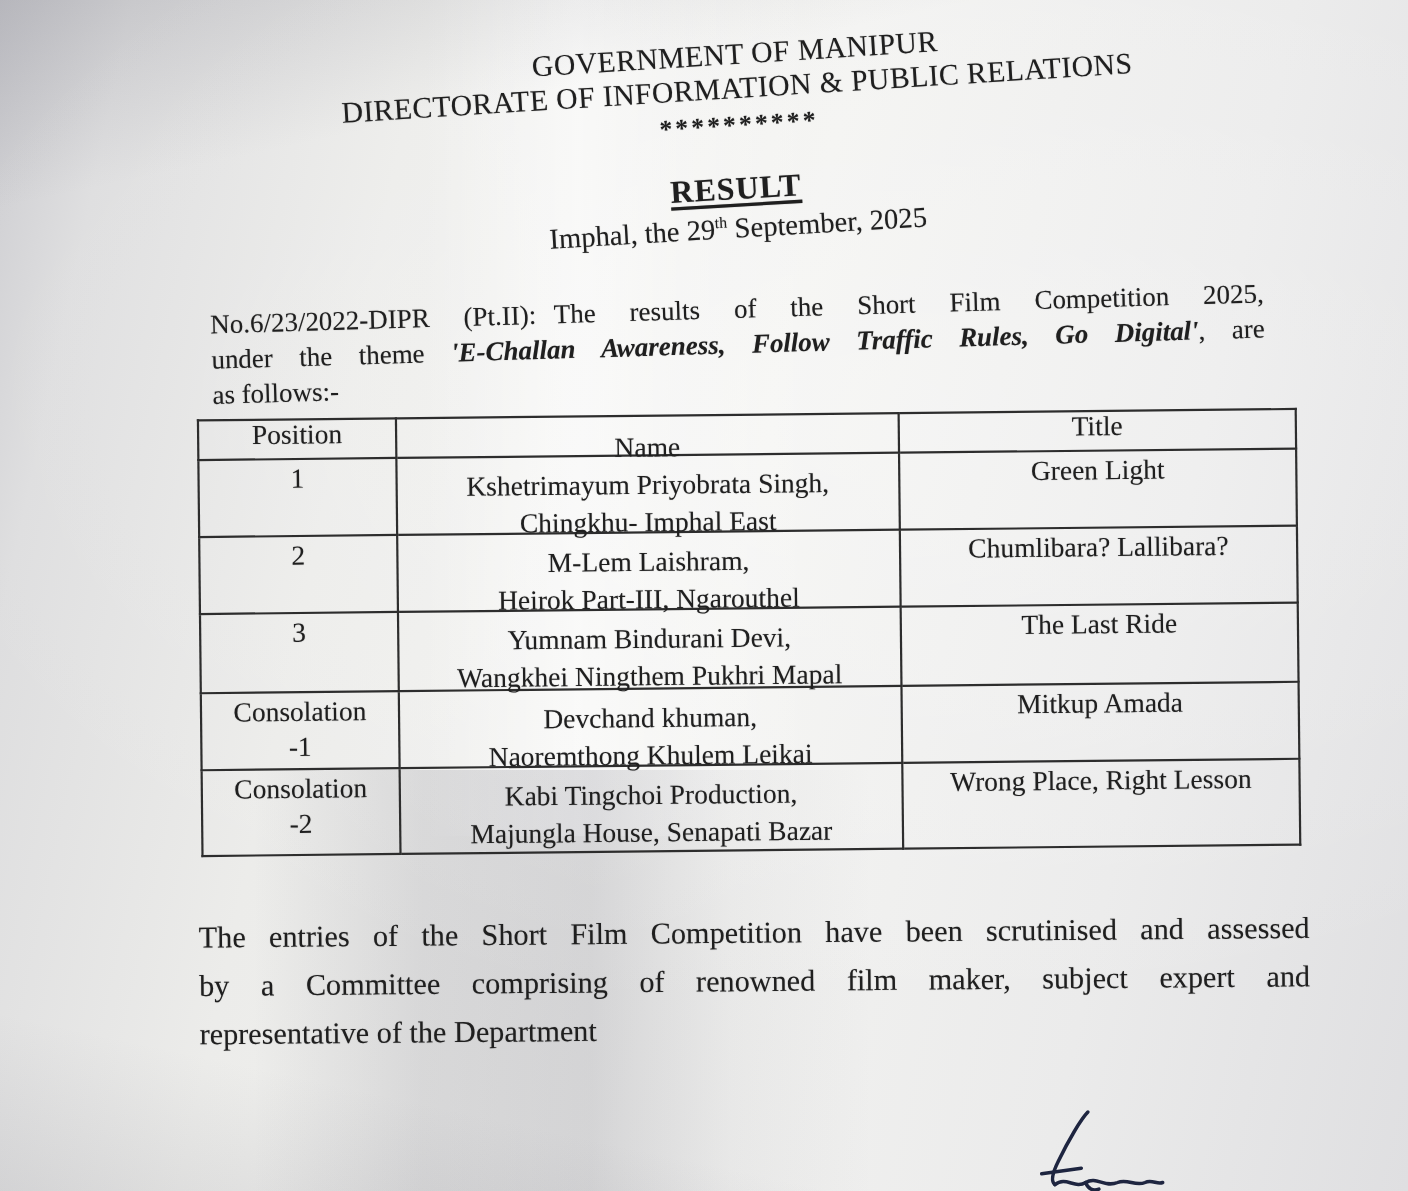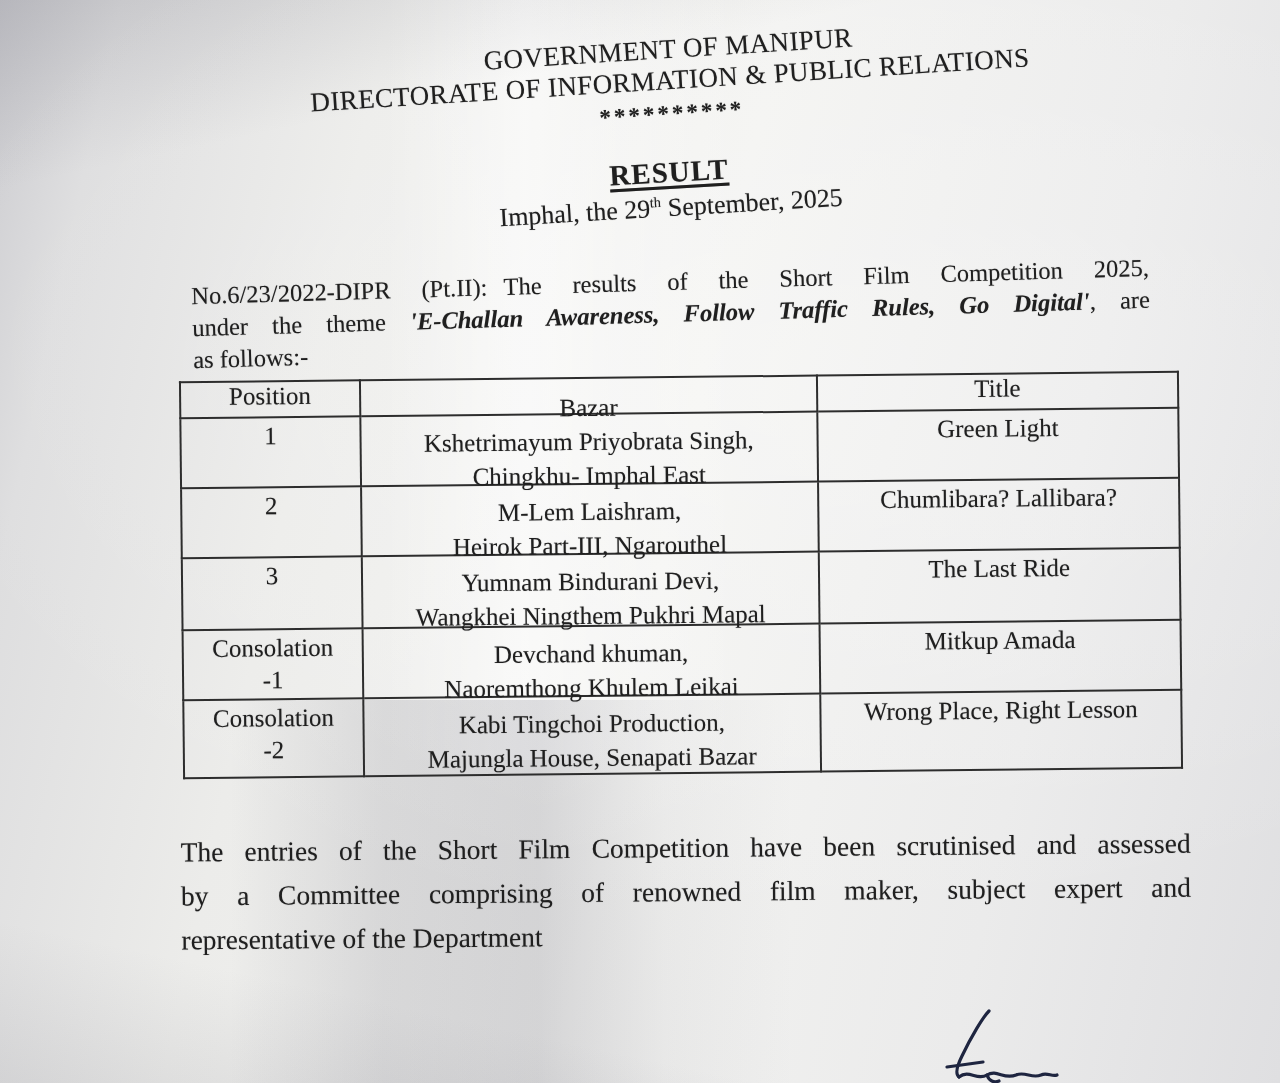--- a/index.html
+++ b/index.html
@@ -116,21 +116,21 @@
 
   <table class="results-table">
     <colgroup>
         <col class="c-pos">
         <col class="c-name">
         <col class="c-title">
       </colgroup>
     <tbody>
         <tr class="hdr">
       <th>Position</th>
-      <th><span class="drop">Bazar</span></th>
+      <th><span class="drop">Name</span></th>
       <th>Title</th>
     </tr>
     <tr class="r1">
       <td class="pos">
             <div>1</div>
           </td>
       <td class="name">
             <div class="nwrap">
               <div>Kshetrimayum Priyobrata Singh,</div>
               <div>Chingkhu- Imphal East</div>

